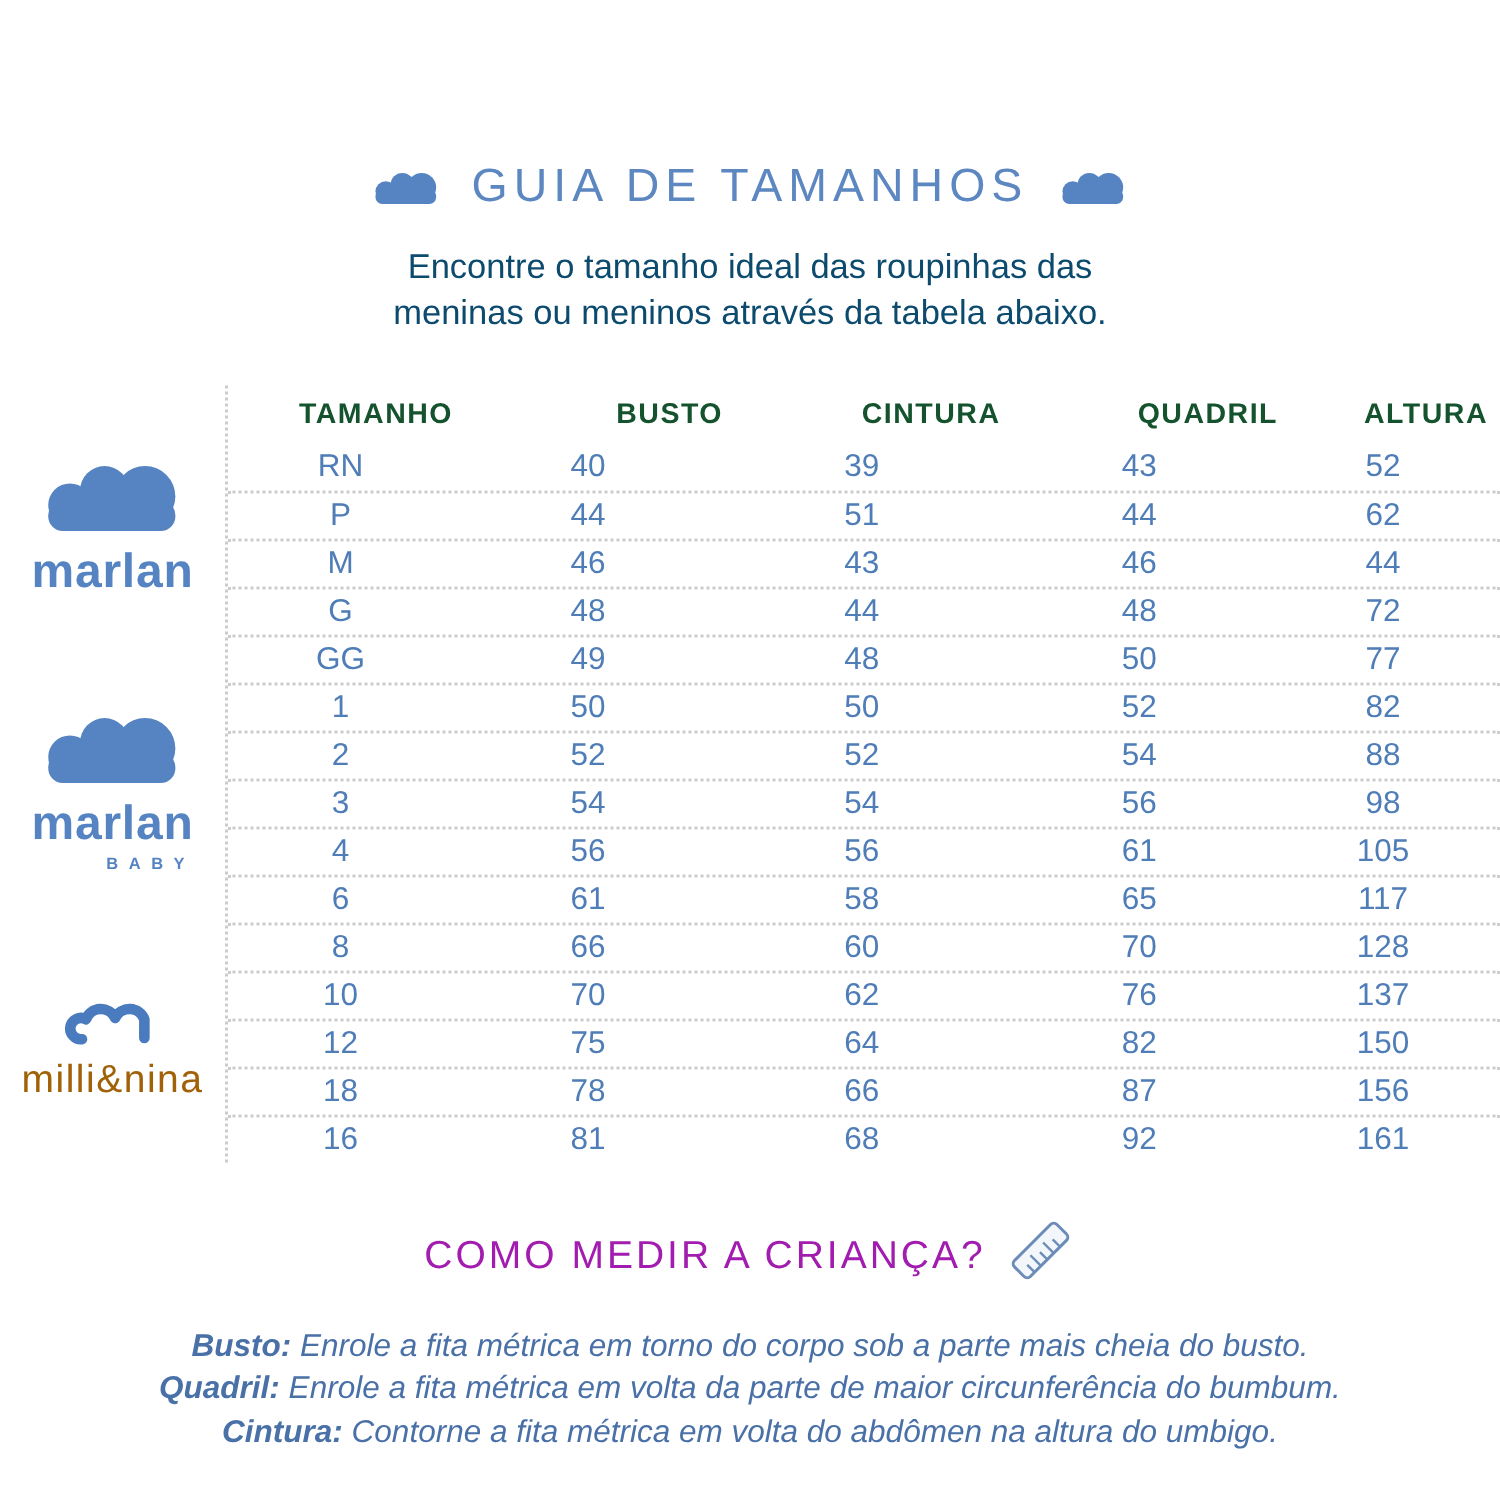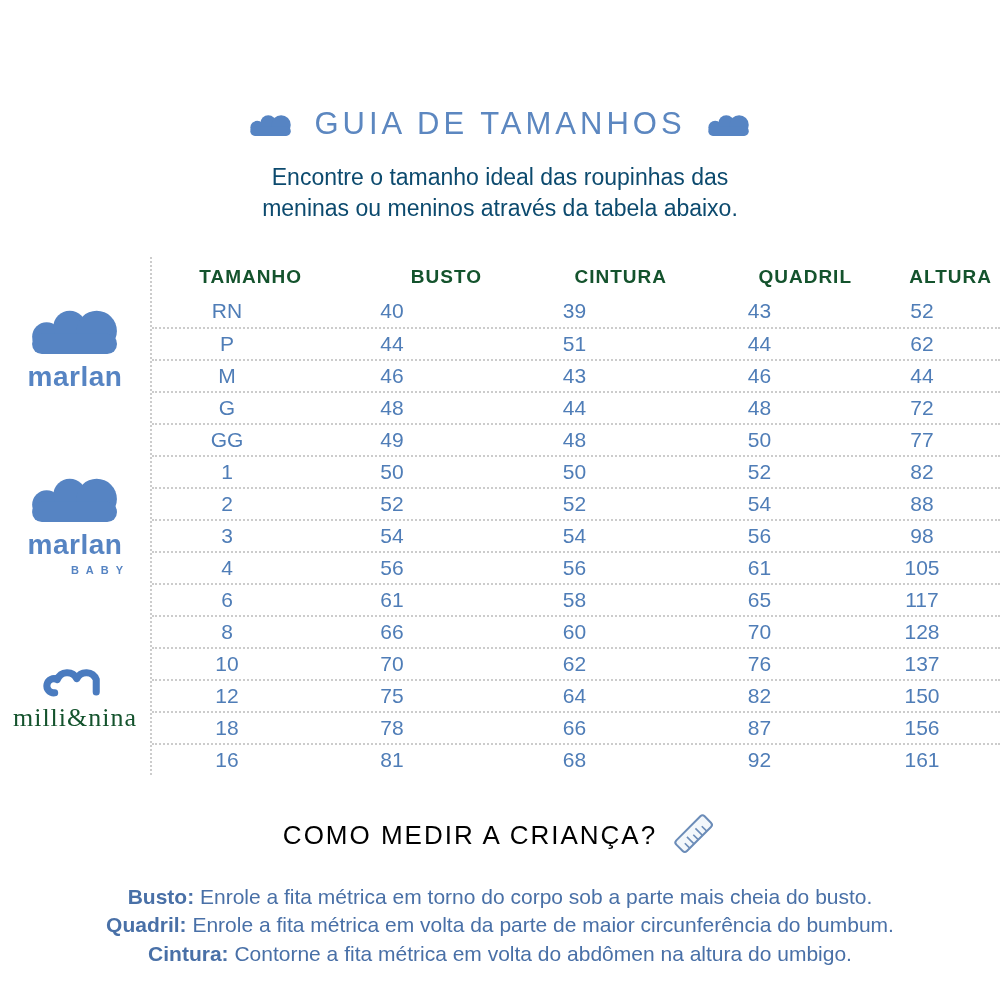--- a/index.html
+++ b/index.html
@@ -18,51 +18,51 @@
     margin-top:20px; font-size:23px; line-height:1.36; color:#0c4a6e; font-weight:400;
   }
   
   .main { display:flex; margin-top:32px; }
   .sidebar { position:relative; width:150px; flex:0 0 150px; }
   .brand { position:absolute; left:0; width:100%; text-align:center; }
   .brand-marlan   { top:46px; }
   .brand-baby     { top:214px; }
   .brand-milli    { top:396px; }
   .brand-name {
-    display:block; margin-top:2px; font-size:28px; font-weight:700;
+    display:block; margin-top:2px; font-size:32px; font-weight:700;
     color:#5684c3; letter-spacing:0.5px;
   }
   .brand-tagline {
     display:block; margin-top:3px; font-size:11px; font-weight:700;
     letter-spacing:7px; padding-left:7px; color:#5684c3;margin-left:44px;
   }
   .brand-name-serif {
-    display:block; margin-top:0px; font-family:Liberation Serif, serif;
-    font-size:26px; color:#14532d; letter-spacing:1px;
+    display:block; margin-top:0px; font-family:Liberation Sans, sans-serif;
+    font-size:26px; color:#a16207; letter-spacing:1px;
   }
   
   .size-table { flex:1 1 auto; border-left:2px dotted #cccccc; padding-top:2px; width:840px; }
   .thead, .trow {
     display:grid; grid-template-columns:150px 180px 185px 185px 140px;
     align-items:center;
   }
   .thead { height:36px; }
   .thcell {
     text-align:right; font-size:19px; font-weight:700; letter-spacing:1px; color:#14532d;
   }
   .trow { height:32px; }
   .trow + .trow { border-top:2px dotted #cccccc; }
   .tcell { text-align:center; font-size:21px; color:#4f7db7; }
   
   .measure-heading-row {
     margin-top:36px; display:flex; align-items:center; justify-content:center; gap:14px;
   }
-  .measure-heading { font-size:26px; letter-spacing:2px; color:#000000; font-weight:400; }
+  .measure-heading { font-size:26px; letter-spacing:2px; color:#a21caf; font-weight:400; }
   .instructions { margin-top:22px; text-align:center; }
-  .instruction-line { font-size:21px; line-height:1.37; color:#4970a7; }
+  .instruction-line { font-size:21px; line-height:1.37; color:#4970a7;font-style:italic; }
   .instruction-label { font-weight:700; }
   .cloud-icon svg, .logo-cloud svg { display:block; }
 </style>
 </head>
 <body>
 
 <div class="page">
 
   <div class="header">
     <div class="title-row">

